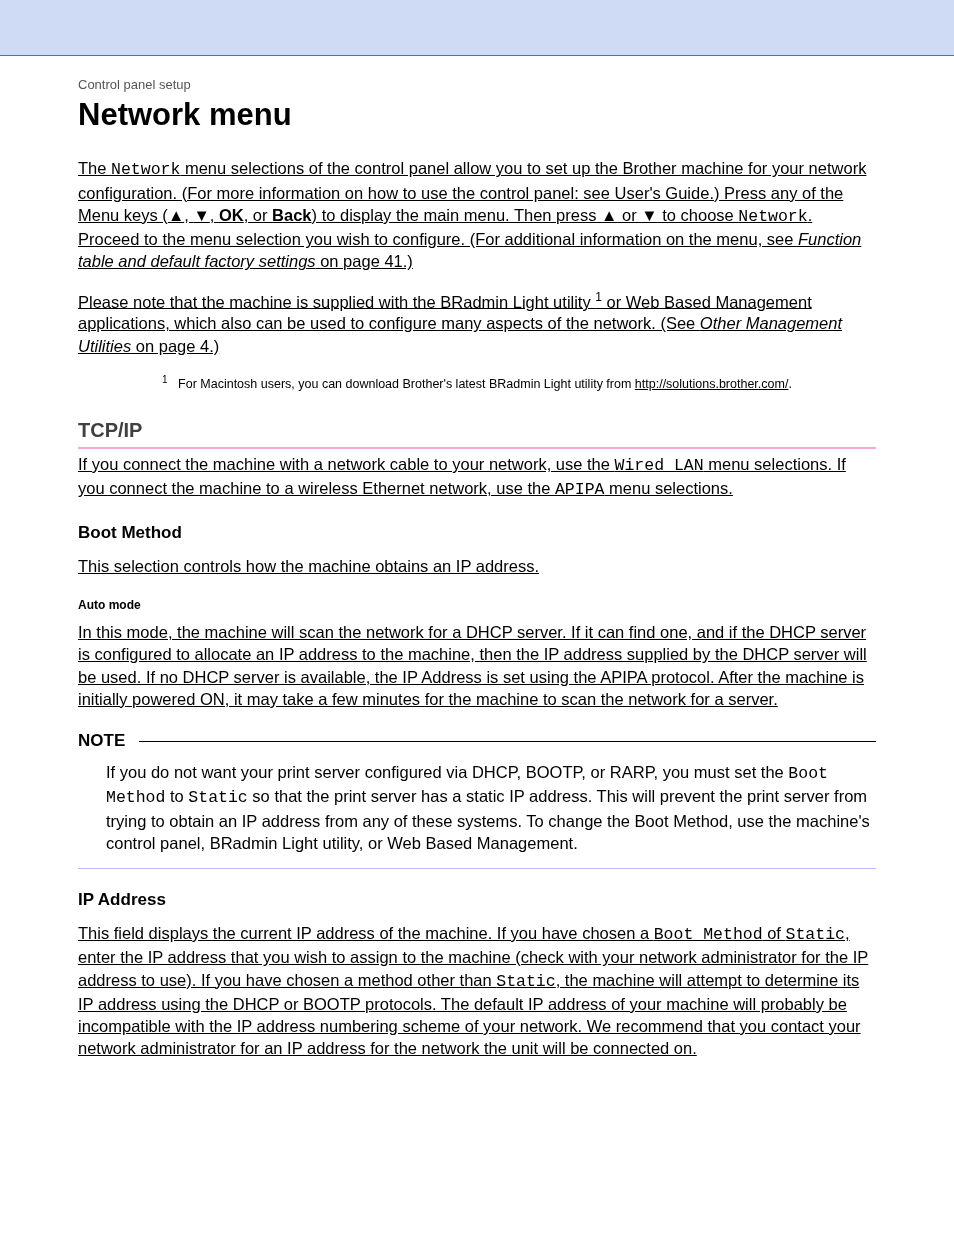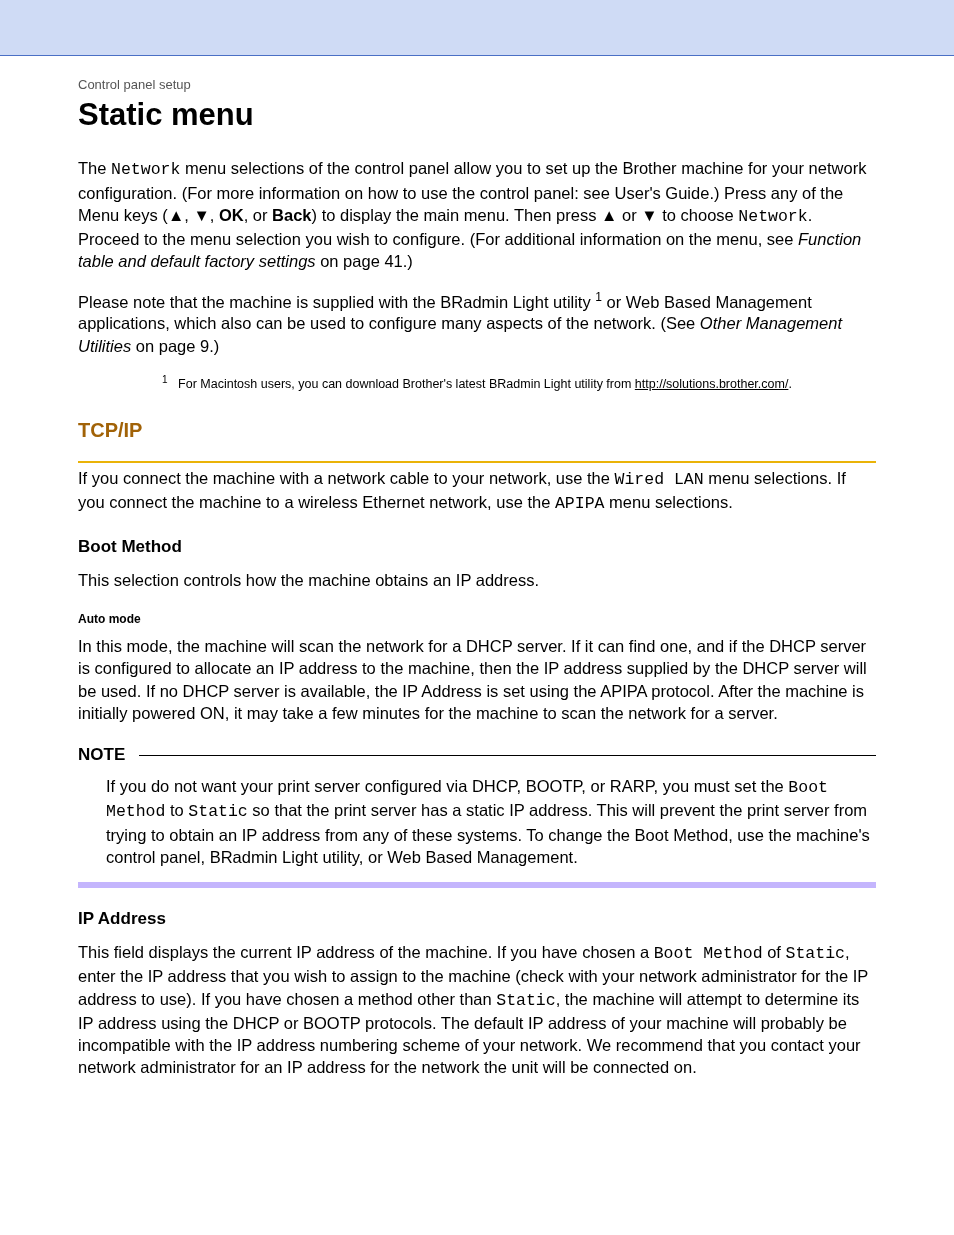--- a/index.html
+++ b/index.html
@@ -26,38 +26,38 @@
   }
   .breadcrumb {
     font-size: 13px;
     color: #555;
   }
   h1.page-title {
     font-size: 31px;
     font-weight: bold;
     margin: 0 0 22px 0;
   }
-  p { margin: 0 6px 16px 0; }
+  p { margin: 0 6px 16px 0; text-decoration: underline; }
   .mono { font-family: "Courier New", monospace; }
   .bold { font-weight: bold; }
   .italic { font-style: italic; }
   .footnote {
     font-size: 12.5px;
     margin: 8px 0 24px 0;
     text-align: center;
   }
   .footnote sup { vertical-align: super; font-size: 10px; }
   .footnote a { color: #000; text-decoration: underline; }
   h2.section {
     font-size: 20px;
     font-weight: bold;
-    color: #a16207;
+    color: #404040;
     margin: 14px 0 4px 0;
-    padding-bottom: 17px;
-    border-bottom: 2px solid #eab308;
+    padding-bottom: 3px;
+    border-bottom: 2px solid #f9a8d4;
   }
   h3.subhead {
     font-size: 17px;
     font-weight: bold;
     margin: 20px 0 10px 0;
   }
   h4.subsub {
     font-size: 12px;
     font-weight: bold;
     margin: 20px 0 8px 0;
@@ -73,43 +73,43 @@
     font-weight: bold;
     font-size: 17px;
   }
   .note-head .note-line {
     flex: 1;
     height: 1px;
     background: #000;
   }
   .note-body {
     padding: 2px 0 14px 28px;
-    border-bottom: 6px solid #c4b5fd;
+    border-bottom: 1px solid #c4b5fd;
     margin-bottom: 20px;
   }
   sup.ref { font-size: 12px; vertical-align: super; }
 </style>
 </head>
 <body>
 
 <div class="header-band"></div>
 <div class="header-rule"></div>
 
 <div class="content">
 
   <div class="breadcrumb">Control panel setup</div>
 
-  <h1 class="page-title">Static menu</h1>
+  <h1 class="page-title">Network menu</h1>
 
   <p>
     <span>The </span><span class="mono">Network</span><span> menu selections of the control panel allow you to set up the Brother machine for your network configuration. (For more information on how to use the control panel: see User's Guide.) Press any of the Menu keys (</span><span>▲</span><span>, </span><span>▼</span><span>, </span><span class="bold">OK</span><span>, or </span><span class="bold">Back</span><span>) to display the main menu. Then press </span><span>▲</span><span> or </span><span>▼</span><span> to choose </span><span class="mono">Network</span><span>. Proceed to the menu selection you wish to configure. (For additional information on the menu, see </span><span class="italic">Function table and default factory settings</span><span> on page 41.)</span>
   </p>
 
   <p>
-    <span>Please note that the machine is supplied with the BRadmin Light utility </span><sup class="ref">1</sup><span> or Web Based Management applications, which also can be used to configure many aspects of the network. (See </span><span class="italic">Other Management Utilities</span><span> on page 9.)</span>
+    <span>Please note that the machine is supplied with the BRadmin Light utility </span><sup class="ref">1</sup><span> or Web Based Management applications, which also can be used to configure many aspects of the network. (See </span><span class="italic">Other Management Utilities</span><span> on page 4.)</span>
   </p>
 
   <div class="footnote">
     <sup>1</sup>&nbsp;&nbsp;&nbsp;<span>For Macintosh users, you can download Brother's latest BRadmin Light utility from </span><a>http://solutions.brother.com/</a><span>.</span>
   </div>
 
   <h2 class="section">TCP/IP</h2>
 
   <p>
     <span>If you connect the machine with a network cable to your network, use the </span><span class="mono">Wired LAN</span><span> menu selections. If you connect the machine to a wireless Ethernet network, use the </span><span class="mono">APIPA</span><span> menu selections.</span>

